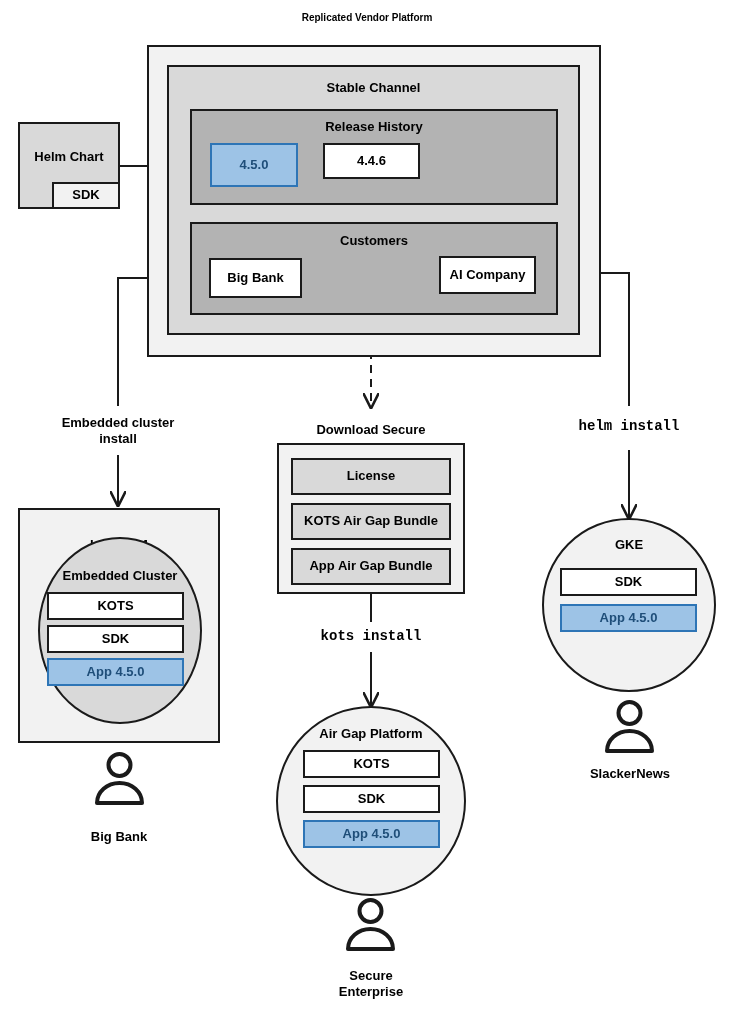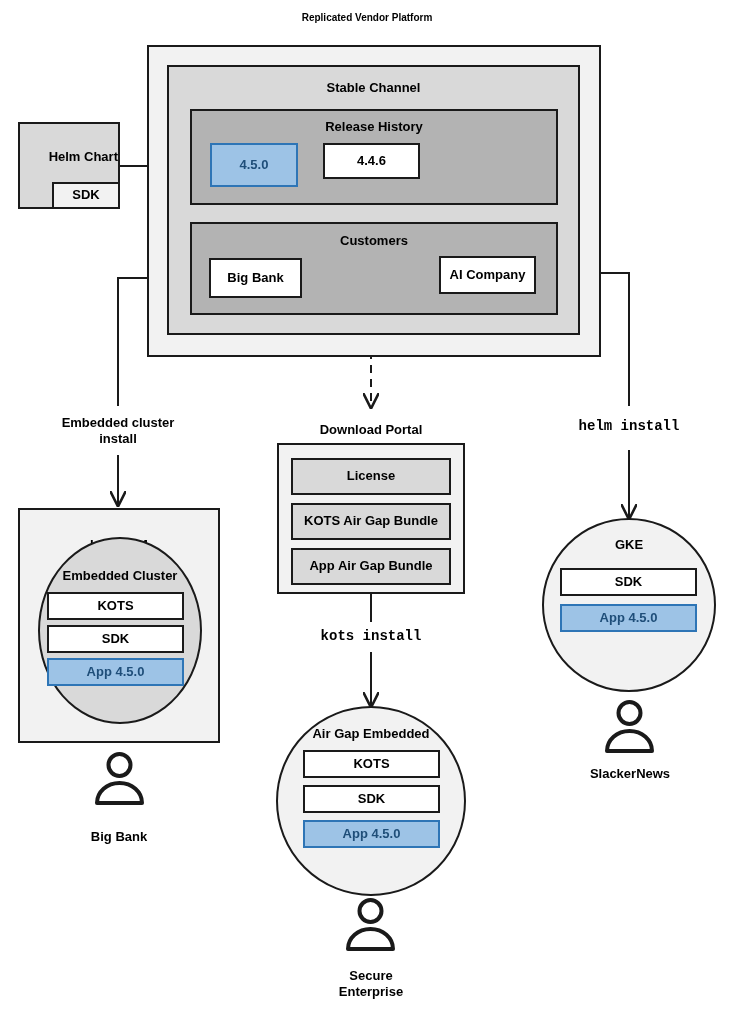--- a/index.html
+++ b/index.html
@@ -125,21 +125,21 @@
 
     <g>
       <path d="M 371 594 L 371 622" stroke="#1a1a1a" stroke-width="2" fill="none"></path>
       <path d="M 371 652 L 371 706" stroke="#1a1a1a" stroke-width="2" fill="none" marker-end="url(#arrowOpen)"></path>
     </g>
   </svg>
 
   <div class="label" style="left:187px; top:12px; width:360px; font-size:10px;">Replicated Vendor Platform</div>
 
   <div class="box titled fill-l2" style="left:18px; top:122px; width:102px; height:87px;">
-    <span class="container-title" style="margin-top:26px;text-align:right;">Helm Chart</span>
+    <span class="container-title" style="margin-top:26px;">Helm Chart</span>
   </div>
   <div class="box fill-l1" style="left:52px; top:182px; width:68px; height:27px;">
     <span>SDK</span>
   </div>
 
   <div class="box titled fill-l1" style="left:147px; top:45px; width:454px; height:312px;"></div>
 
   <div class="box titled fill-l2" style="left:167px; top:65px; width:413px; height:270px;">
     <span class="container-title" style="margin-top:14px;">Stable Channel</span>
   </div>
@@ -166,21 +166,21 @@
 
   <div class="label" style="left:38px; top:415px; width:160px;">
     <div>Embedded cluster</div>
     <div>install</div>
   </div>
 
   <div class="label mono" style="left:296px; top:628px; width:150px;">kots install</div>
 
   <div class="label mono" style="left:554px; top:418px; width:150px;">helm install</div>
 
-  <div class="label" style="left:291px; top:422px; width:160px;">Download Portal</div>
+  <div class="label" style="left:291px; top:422px; width:160px;">Download Secure</div>
   <div class="box titled fill-l1" style="left:277px; top:443px; width:188px; height:151px;"></div>
   <div class="box fill-grey" style="left:291px; top:458px; width:160px; height:37px;">
     <span>License</span>
   </div>
   <div class="box fill-grey" style="left:291px; top:548px; width:160px; height:37px;">
     <span>App Air Gap Bundle</span>
   </div>
   <div class="box fill-grey" style="left:291px; top:503px; width:160px; height:37px;">
     <span>KOTS Air Gap Bundle</span>
   </div>
@@ -200,21 +200,21 @@
     <span>App 4.5.0</span>
   </div>
 
   <svg class="actor" style="left:92px; top:752px;" width="55" height="55" viewBox="0 0 55 55" xmlns="http://www.w3.org/2000/svg">
     <circle cx="27.5" cy="13" r="11" fill="none" stroke="#1a1a1a" stroke-width="4"></circle>
     <path d="M 5 51 A 22.5 20 0 0 1 50 51 Z" fill="none" stroke="#1a1a1a" stroke-width="4" stroke-linejoin="round"></path>
   </svg>
   <div class="label" style="left:49px; top:829px; width:140px;">Big Bank</div>
 
   <div class="ellipse" style="left:276px; top:706px; width:190px; height:190px;"></div>
-  <div class="label" style="left:276px; top:726px; width:190px;">Air Gap Embedded</div>
+  <div class="label" style="left:276px; top:726px; width:190px;">Air Gap Platform</div>
   <div class="box fill-white" style="left:303px; top:750px; width:137px; height:28px;">
     <span>KOTS</span>
   </div>
   <div class="box fill-white" style="left:303px; top:785px; width:137px; height:28px;">
     <span>SDK</span>
   </div>
   <div class="box fill-blue" style="left:303px; top:820px; width:137px; height:28px;">
     <span>App 4.5.0</span>
   </div>
 

